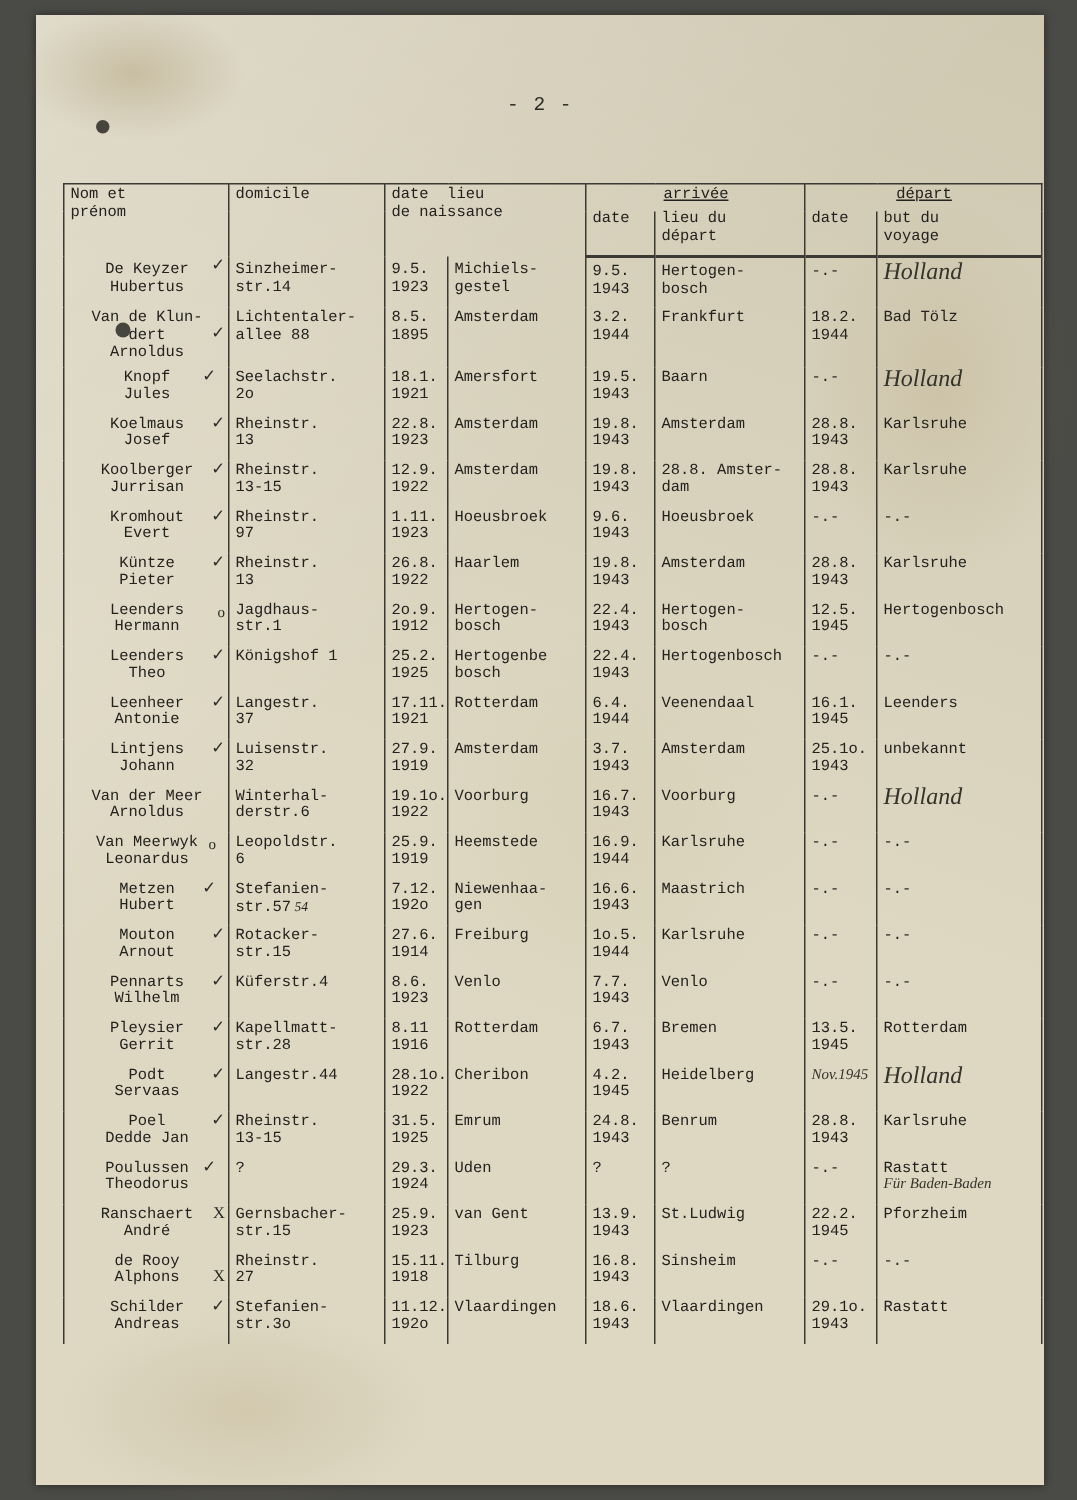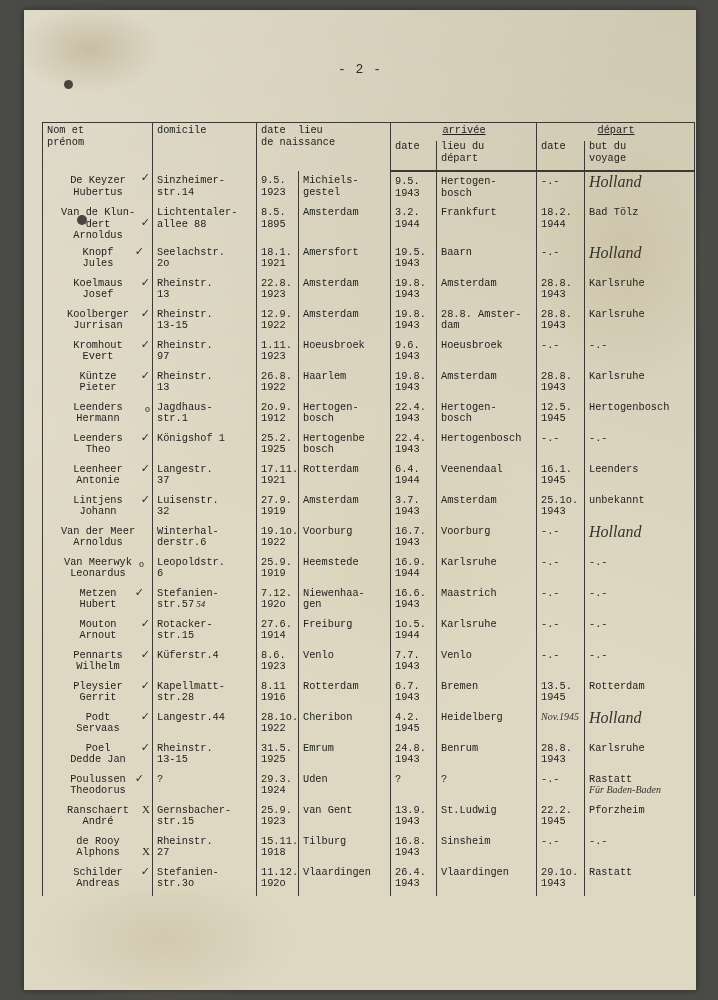--- a/index.html
+++ b/index.html
@@ -916,21 +916,21 @@
                 <span class="l2">str.3o</span>
               </td>
               <td>
                 <span class="l1">11.12.</span>
                 <span class="l2">192o</span>
               </td>
               <td>
                 <span class="l1">Vlaardingen</span>
               </td>
               <td>
-                <span class="l1">26.4.</span>
+                <span class="l1">18.6.</span>
                 <span class="l2">1943</span>
               </td>
               <td>
                 <span class="l1">Vlaardingen</span>
               </td>
               <td>
                 <span class="l1">29.1o.</span>
                 <span class="l2">1943</span>
               </td>
               <td>

